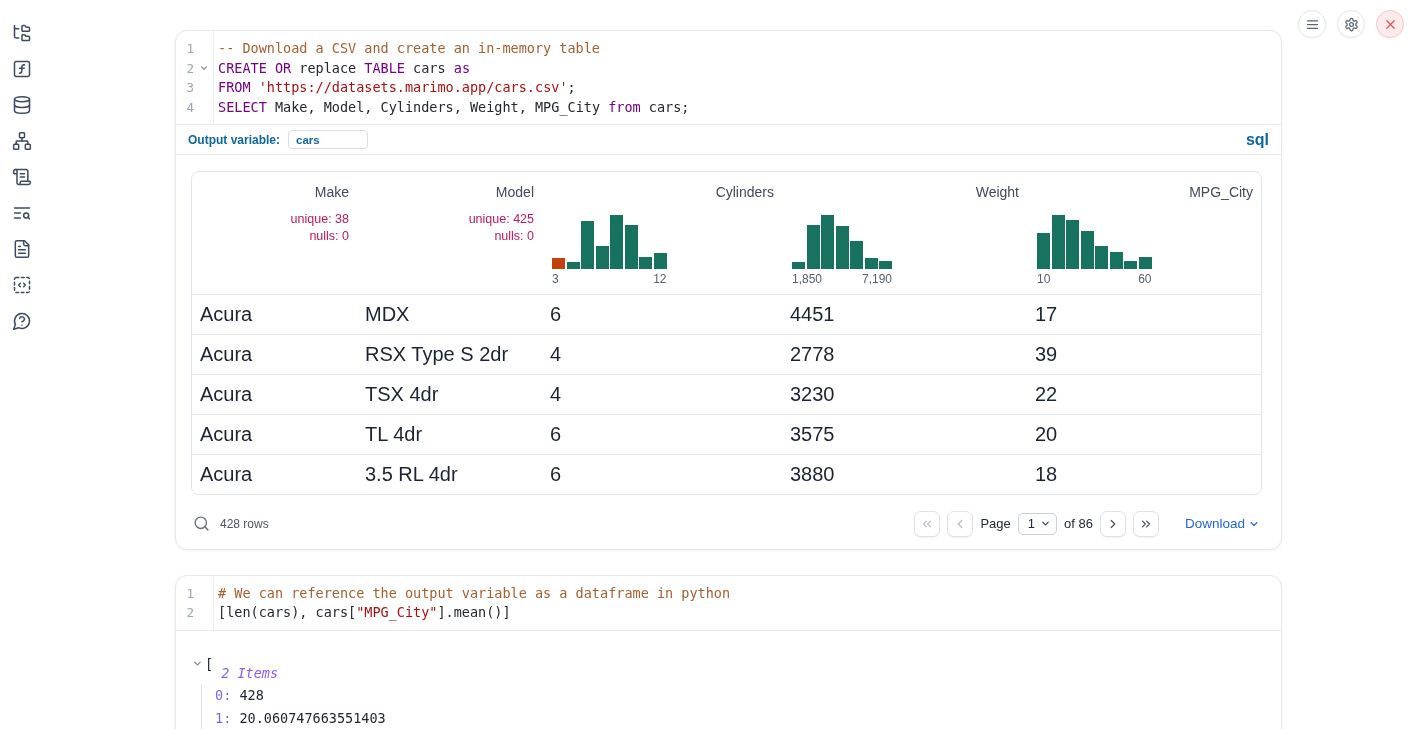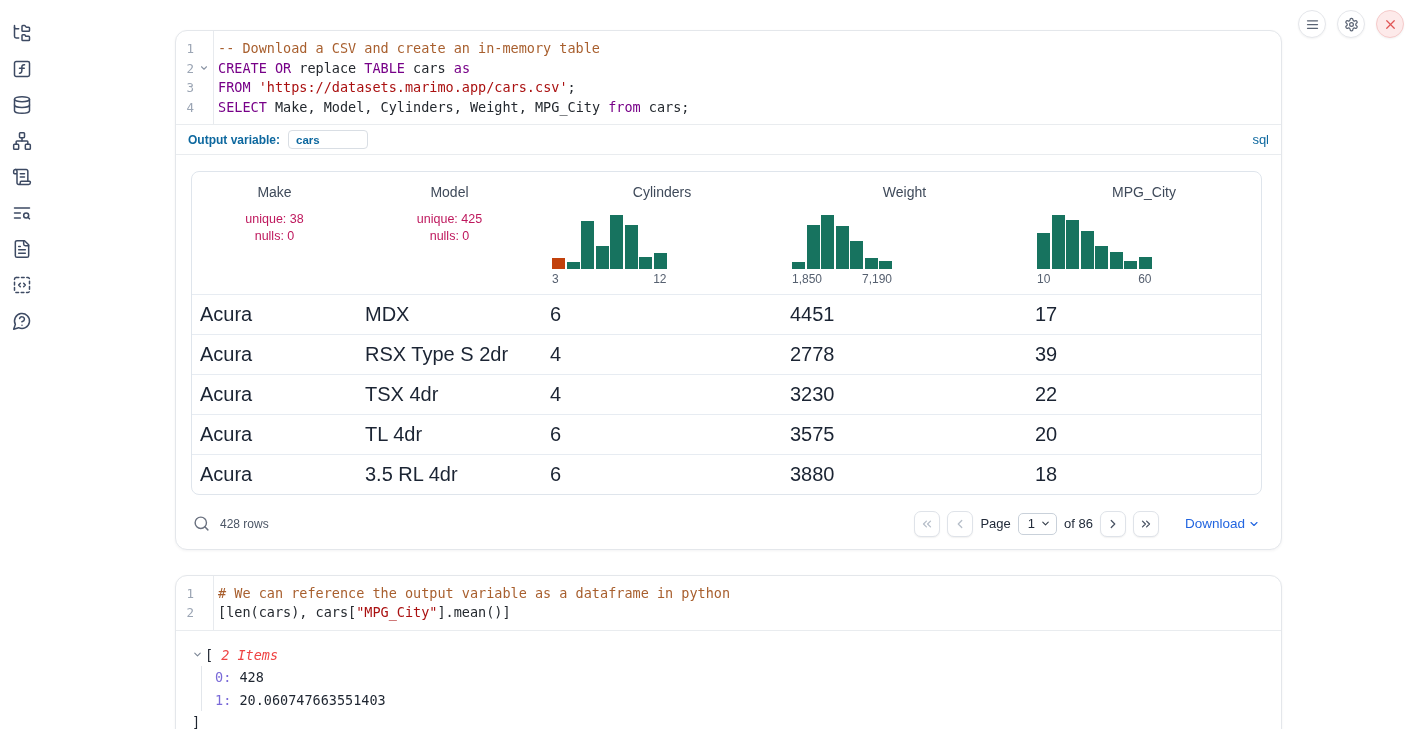--- a/index.html
+++ b/index.html
@@ -35,26 +35,26 @@
   .code-text { padding-left:5px; white-space:pre; }
   .tok-comment { color:#a85f2e; }
   .tok-keyword { color:#770088; }
   .tok-string  { color:#aa1111; }
   .tok-plain   { color:#24292f; }
 
   .cell-bar { display:flex; align-items:center; height:30px; border-top:1px solid #e9ecef; padding:0 12px; }
   .ov-label { font-size:12px; font-weight:bold; color:#0d689f; }
   .ov-input { margin-left:8px; width:80px; height:19px; border:1px solid #d9dee4; border-radius:4px;
     font-family:"Liberation Sans",sans-serif; font-size:11.5px; font-weight:bold; color:#0d689f; padding:0 7px; }
-  .lang-badge { margin-left:auto; font-size:13px; font-weight:normal; color:#0d689f;text-align:center; }
+  .lang-badge { margin-left:auto; font-size:16px; font-weight:bold; color:#0d689f;text-align:center; }
 
   .cell-output { border-top:1px solid #e9ecef; padding:16px 19px 10px 15px; }
   .table-panel { border:1px solid #dfe5ec; border-radius:8px; overflow:hidden; }
   table { width:100%; border-collapse:collapse; table-layout:fixed; }
-  th { vertical-align:top; text-align:center; padding:12px 8px 6px; height:122px; position:relative; font-weight:normal; }
+  th { vertical-align:top; text-align:right; padding:12px 8px 6px; height:122px; position:relative; font-weight:normal; }
   .col-name { font-size:14px; color:#3f4a5a; }
   .col-stats { margin-top:11px; font-size:12.5px; color:#be185d; line-height:17px; }
   .hist { position:absolute; bottom:8px; left:10px; }
   .hist-bars { display:flex; align-items:flex-end; gap:1.5px; height:54px; }
   .hist-bar { width:13px; }
   .hist-labels { display:flex; justify-content:space-between; font-size:12px; color:#566070; margin-top:3px; }
   tbody td { border-top:1px solid #e7ecf2; font-size:20px; color:#1b2433; padding:8px; height:33px; }
 
   .table-footer { display:flex; align-items:center; margin-top:14px; height:30px; padding:0 2px; }
   .icon-btn { border:none; background:none; padding:0; color:#6b7280; }
@@ -67,21 +67,21 @@
   .page-select { display:flex; align-items:center; gap:5px; border:1px solid #c9d1da; border-radius:5px;
     height:22px; padding:0 5px 0 9px; font-size:13px; color:#222b3a; cursor:pointer; }
   .download { margin-left:26px; display:flex; align-items:center; gap:3px; color:#2265e0;
     font-size:13.5px; border:none; background:none; padding:0; }
 
   
   .tree { border-top:1px solid #e9ecef; padding:13px 16px 17px; font-family:"DejaVu Sans Mono", monospace;
     font-size:13.5px; color:#1e2530; line-height:22.5px; }
   .tree-head { display:flex; align-items:center; }
   .tree-chevron { color:#7c8696; margin-right:2px; background:none; border:none; padding:0; }
-  .tree-count { font-style:italic; color:#ef4444; margin-left:8px; }
+  .tree-count { font-style:italic; color:#8b5cf6; margin-left:8px;margin-top:18px; }
   .tree-items { border-left:1px solid #e2e6eb; margin-left:9px; padding-left:13px; }
   .tree-index { color:#7a6ad8; }
 </style>
 </head>
 <body>
 
 <aside class="sidebar">
   <button class="sb-btn"><span><svg width="20" height="20" viewBox="0 0 24 24" fill="none" stroke="currentColor" stroke-width="1.8" stroke-linecap="round" stroke-linejoin="round">
           <path d="M20 10a1 1 0 0 0 1-1V6a1 1 0 0 0-1-1h-2.5a1 1 0 0 1-.8-.4l-.9-1.2A1 1 0 0 0 15 3h-2a1 1 0 0 0-1 1v5a1 1 0 0 0 1 1Z"></path>
           <path d="M20 21a1 1 0 0 0 1-1v-3a1 1 0 0 0-1-1h-2.9a1 1 0 0 1-.88-.55l-.42-.85a1 1 0 0 0-.92-.6H13a1 1 0 0 0-1 1v5a1 1 0 0 0 1 1Z"></path>

